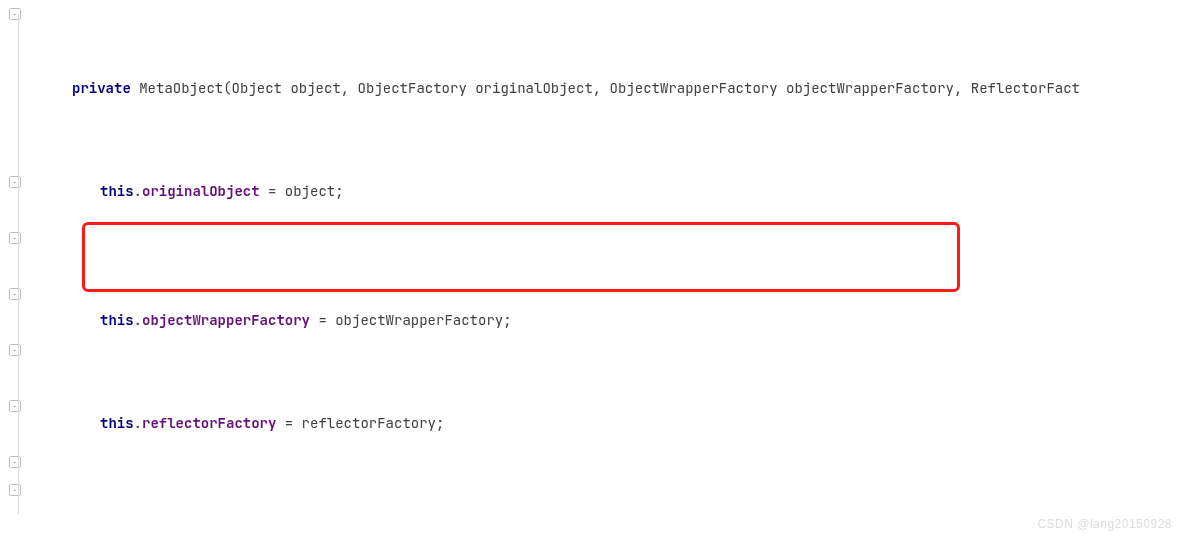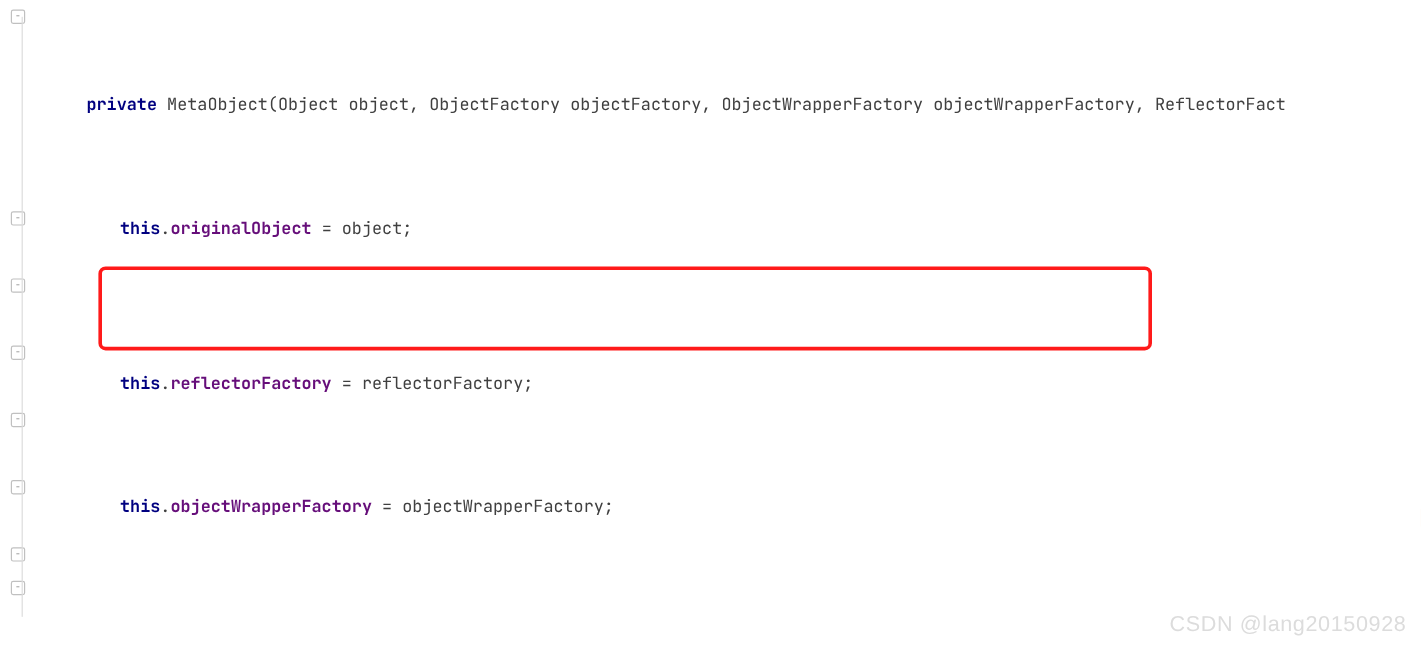--- a/index.html
+++ b/index.html
@@ -82,21 +82,21 @@
     border-radius: 6px;
     z-index: 20;
     pointer-events: none;
   }
   .watermark {
     position: absolute;
     right: 12px;
     bottom: 6px;
     color: #dcdcdc;
     font-family: Arial, sans-serif;
-    font-size: 18px;
+    font-size: 12px;
     letter-spacing: 0.5px;
     z-index: 30;
     pointer-events: none;
   }
   .indent2 { padding-left: 42px; }
   .indent3 { padding-left: 70px; }
 </style>
 </head>
 <body>
 
@@ -134,28 +134,28 @@
     <div class="gutter-line">
         <span class="fold-minus">−</span>
       </div>
     <div class="gutter-line">
         <span class="fold-minus">−</span>
       </div>
   </div>
 
   <div class="code-area">
 
-    <div class="code-line indent2"><span class="kw">private</span> <span class="plain">MetaObject</span><span class="plain">(Object object, ObjectFactory objectFactory, ObjectWrapperFactory objectWrapperFactory, ReflectorFact</span></div>
+    <div class="code-line indent2"><span class="kw">private</span> <span class="plain">MetaObject</span><span class="plain">(Object object, ObjectFactory originalObject, ObjectWrapperFactory objectWrapperFactory, ReflectorFact</span></div>
 
     <div class="code-line indent3"><span class="kw">this</span><span class="plain">.</span><span class="field">originalObject</span><span class="plain"> = object;</span></div>
 
 
+    <div class="code-line indent3"><span class="hl-orange"></span><span class="kw">this</span><span class="plain">.</span><span class="field">objectWrapperFactory</span><span class="plain"> = objectWrapperFactory;</span></div>
+
     <div class="code-line indent3"><span class="kw">this</span><span class="plain">.</span><span class="field">reflectorFactory</span><span class="plain"> = reflectorFactory;</span></div>
-
-    <div class="code-line indent3"><span class="hl-orange"></span><span class="kw">this</span><span class="plain">.</span><span class="field">objectWrapperFactory</span><span class="plain"> = objectWrapperFactory;</span></div>
 
     
 
     
 
     
 
     
 
     

